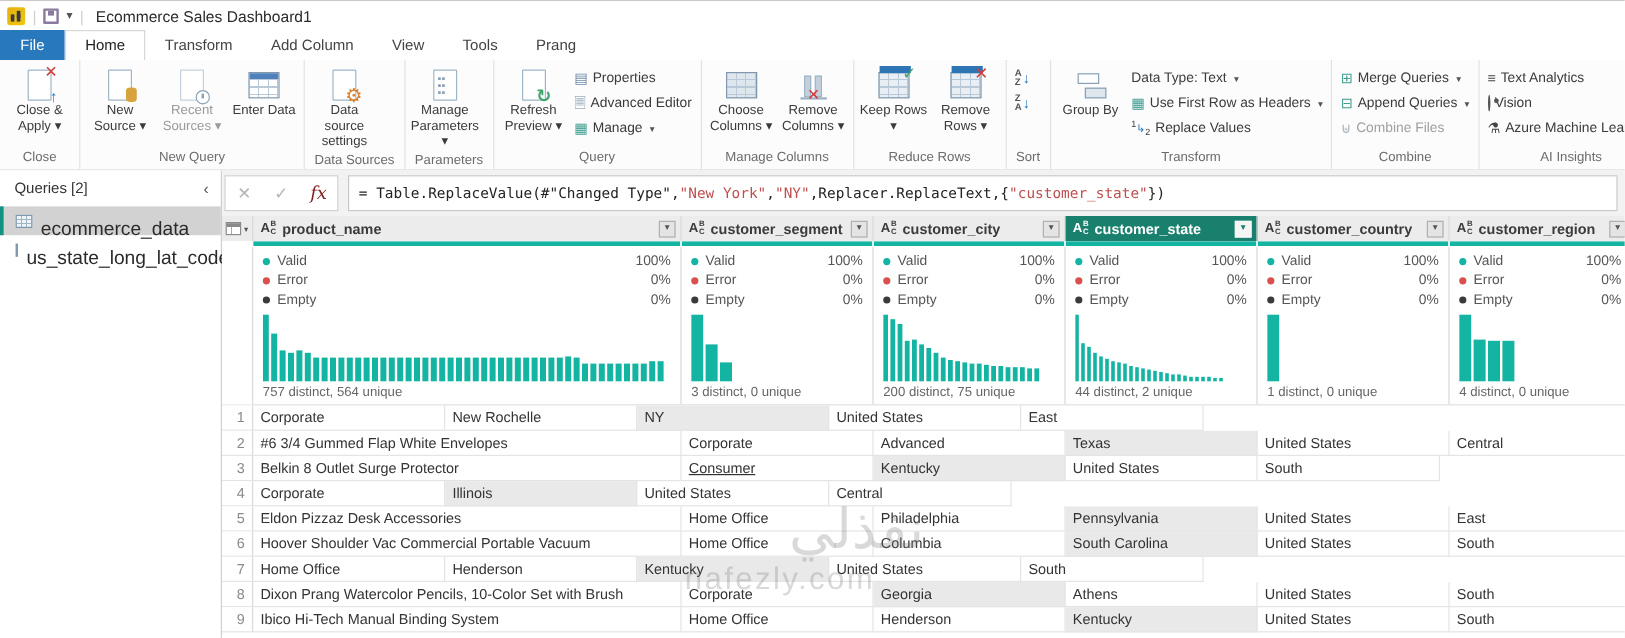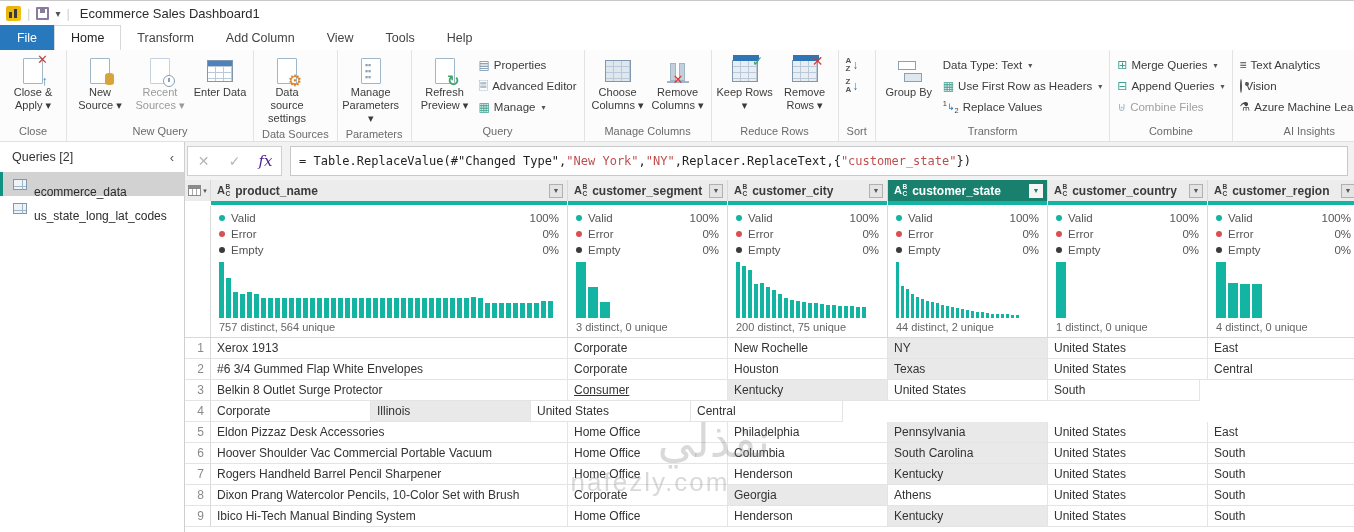--- a/index.html
+++ b/index.html
@@ -67,29 +67,29 @@
   
   .workspace { flex:1; display:flex; min-height:0; }
   .qpanel { width:185px; border-right:1px solid #cfcfcf; background:#fff; display:flex; flex-direction:column; }
   .qhead { height:30px; display:flex; align-items:center; justify-content:space-between; padding:0 10px 0 12px; font-size:12.5px; color:#333; }
   .qcollapse { color:#555; cursor:pointer; font-size:13px; }
   .qitem { height:24px; display:flex; align-items:center; gap:7px; padding-left:10px; cursor:pointer; border-left:3px solid transparent; }
   .qitem.selected { background:#d2d2d2; border-left:3px solid #109182; }
   .qicon { width:14px; height:11px; border:1px solid #7f98ad; background:
       repeating-linear-gradient(90deg, transparent 0 3.6px, #9fb6c6 3.6px 4.3px),
       repeating-linear-gradient(transparent 0 2.8px, #9fb6c6 2.8px 3.4px); background-color:#eef3f7; }
-  .qname { font-size:12px; color:#2b2b2b;margin-top:16px; }
+  .qname { font-size:16px; color:#2b2b2b;margin-top:16px; }
 
   .mainarea { flex:1; display:flex; flex-direction:column; min-width:0; background:#f2f2f2; }
 
   
   .fbar { height:38px; display:flex; align-items:center; gap:8px; padding:4px 6px 4px 2px; background:#f2f2f2; }
   .fbtns { display:flex; align-items:center; background:#fff; border:1px solid #d0d0d0; height:30px; }
   .fbtn { width:31px; height:28px; display:flex; align-items:center; justify-content:center; color:#b5b5b5; font-size:14px; cursor:pointer; }
-  .fbtn.fx { font-family:"DejaVu Serif",serif; font-style:italic; font-size:15px; color:#4c1d95; }
+  .fbtn.fx { font-family:"DejaVu Serif",serif; font-style:italic; font-size:15px; color:#7f1d1d; }
   .finput { flex:1; height:30px; background:#fff; border:1px solid #c9c9c9; display:flex; align-items:center; padding:0 8px; font-family:"DejaVu Sans Mono","Liberation Mono",monospace; font-size:12px; color:#222; white-space:nowrap; overflow:hidden; cursor:text; }
   .fseg.string { color:#bf4e4e; }
 
   
   .grid { flex:1; background:#fff; overflow:hidden; position:relative; }
   .grow { display:flex; }
   .ghead { height:21px; background:#ececec; }
   .gcell { flex:none; border-right:1px solid #d9d9d9; overflow:hidden; white-space:nowrap; }
   .corner { width:26px; background:#ececec; display:flex; align-items:center; justify-content:center; gap:2px; cursor:pointer; }
   .ctbl { width:13px; height:11px; border:1px solid #8a8a8a; background:
@@ -143,21 +143,21 @@
   </div>
 
   <div class="tabbar">
     <div class="filetab">File</div>
     <div id="tabstrip" style="display:flex;">
         <div class="tab active">Home</div>
         <div class="tab">Transform</div>
         <div class="tab">Add Column</div>
         <div class="tab">View</div>
         <div class="tab">Tools</div>
-        <div class="tab">Help</div>
+        <div class="tab">Prang</div>
       </div>
   </div>
 
   <div class="ribbon" id="ribbon">
       <div class="rgroup">
         <div class="rgroup-content">
           <div class="bigbtn">
             <div class="bicon">
               <span class="ipage">
                 <span class="ovtop" style="color:#d23b3b;font-weight:bold;">✕</span>
@@ -744,32 +744,31 @@
                 <i style="width: 10px; height: 35px;"></i>
                 <i style="width: 10px; height: 34px;"></i>
                 <i style="width: 10px; height: 34px;"></i>
               </div>
               <div class="distinct">4 distinct, 0 unique</div>
             </div>
           </div>
         <div id="gridrows">
             <div class="grow drow">
               <div class="gcell rnum">1</div>
-              <div class="gcell" style="width: 357px;">Xerox 1913</div>
               <div class="gcell" style="width: 160px;">Corporate</div>
               <div class="gcell" style="width: 160px;">New Rochelle</div>
               <div class="gcell selcol" style="width: 160px;">NY</div>
               <div class="gcell" style="width: 160px;">United States</div>
               <div class="gcell" style="width: 152px;">East</div>
             </div>
             <div class="grow drow">
               <div class="gcell rnum">2</div>
               <div class="gcell" style="width: 357px;">#6 3/4 Gummed Flap White Envelopes</div>
               <div class="gcell" style="width: 160px;">Corporate</div>
-              <div class="gcell" style="width: 160px;">Houston</div>
+              <div class="gcell" style="width: 160px;">Advanced</div>
               <div class="gcell selcol" style="width: 160px;">Texas</div>
               <div class="gcell" style="width: 160px;">United States</div>
               <div class="gcell" style="width: 152px;">Central</div>
             </div>
             <div class="grow drow">
               <div class="gcell rnum">3</div>
               <div class="gcell" style="width: 357px;">Belkin 8 Outlet Surge Protector</div>
               <div class="gcell" style="width: 160px; text-decoration: underline;">Consumer</div>
               <div class="gcell selcol" style="width: 160px;">Kentucky</div>
               <div class="gcell" style="width: 160px;">United States</div>
@@ -795,21 +794,20 @@
               <div class="gcell rnum">6</div>
               <div class="gcell" style="width: 357px;">Hoover Shoulder Vac Commercial Portable Vacuum</div>
               <div class="gcell" style="width: 160px;">Home Office</div>
               <div class="gcell" style="width: 160px;">Columbia</div>
               <div class="gcell selcol" style="width: 160px;">South Carolina</div>
               <div class="gcell" style="width: 160px;">United States</div>
               <div class="gcell" style="width: 152px;">South</div>
             </div>
             <div class="grow drow">
               <div class="gcell rnum">7</div>
-              <div class="gcell" style="width: 357px;">Rogers Handheld Barrel Pencil Sharpener</div>
               <div class="gcell" style="width: 160px;">Home Office</div>
               <div class="gcell" style="width: 160px;">Henderson</div>
               <div class="gcell selcol" style="width: 160px;">Kentucky</div>
               <div class="gcell" style="width: 160px;">United States</div>
               <div class="gcell" style="width: 152px;">South</div>
             </div>
             <div class="grow drow">
               <div class="gcell rnum">8</div>
               <div class="gcell" style="width: 357px;">Dixon Prang Watercolor Pencils, 10-Color Set with Brush</div>
               <div class="gcell" style="width: 160px;">Corporate</div>

